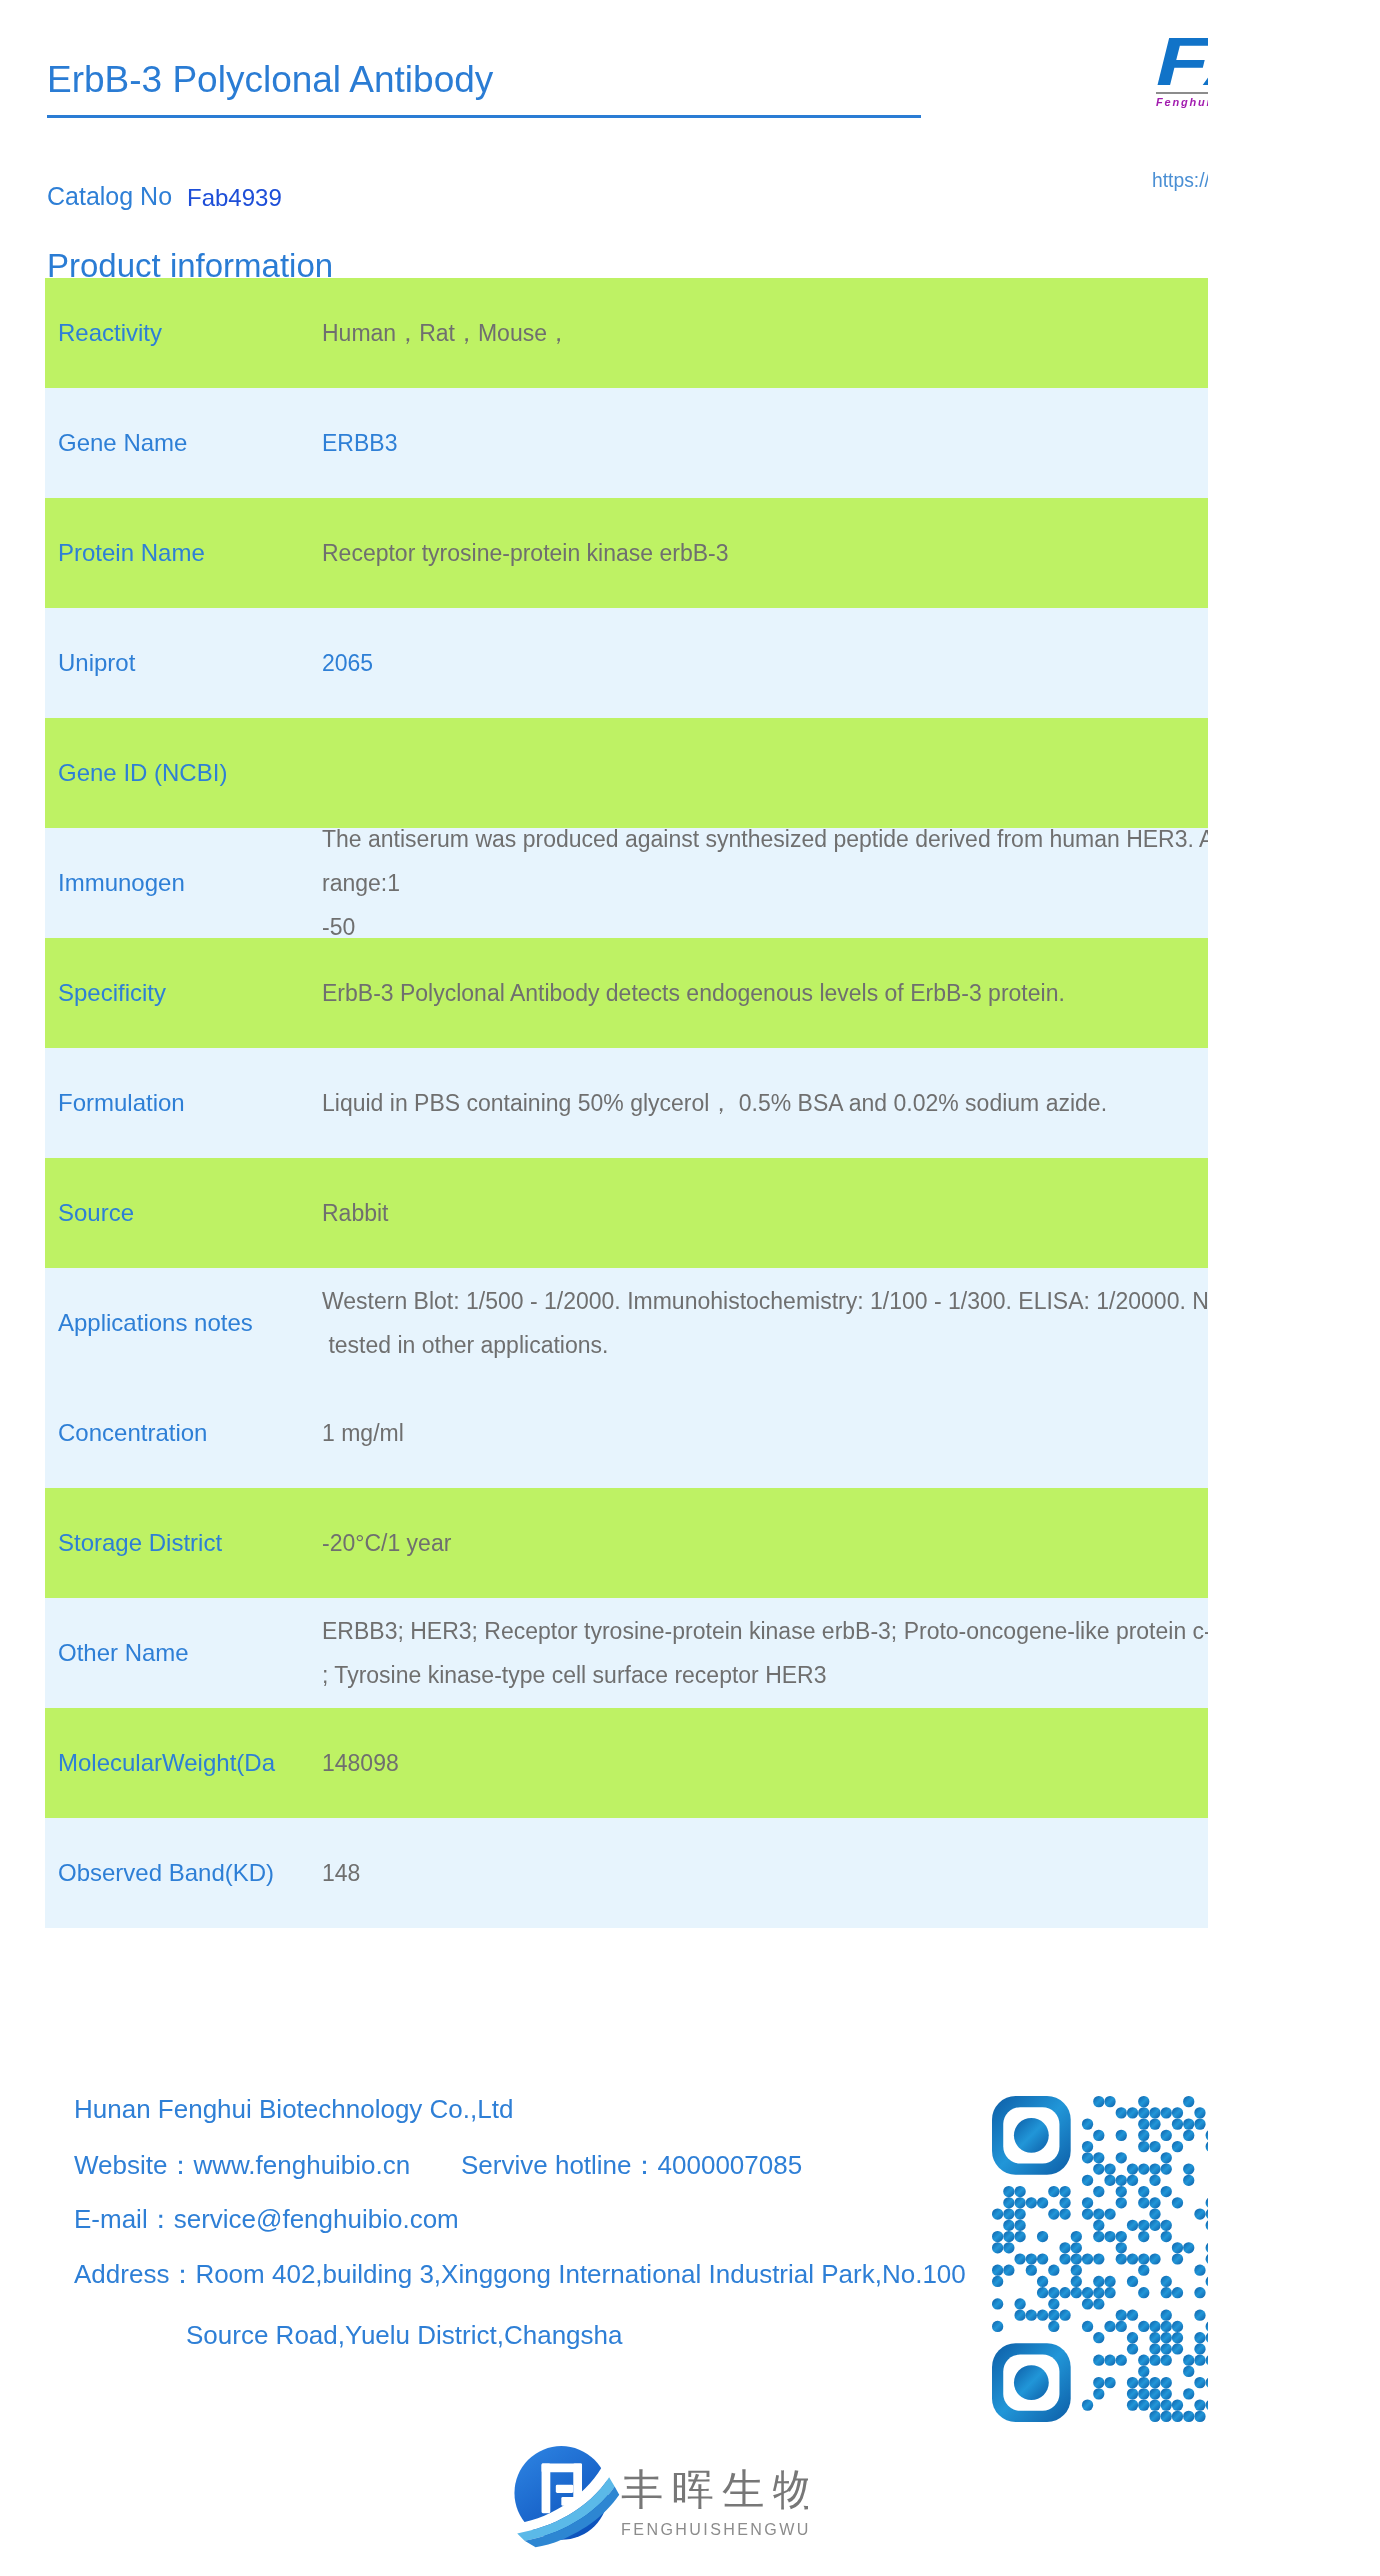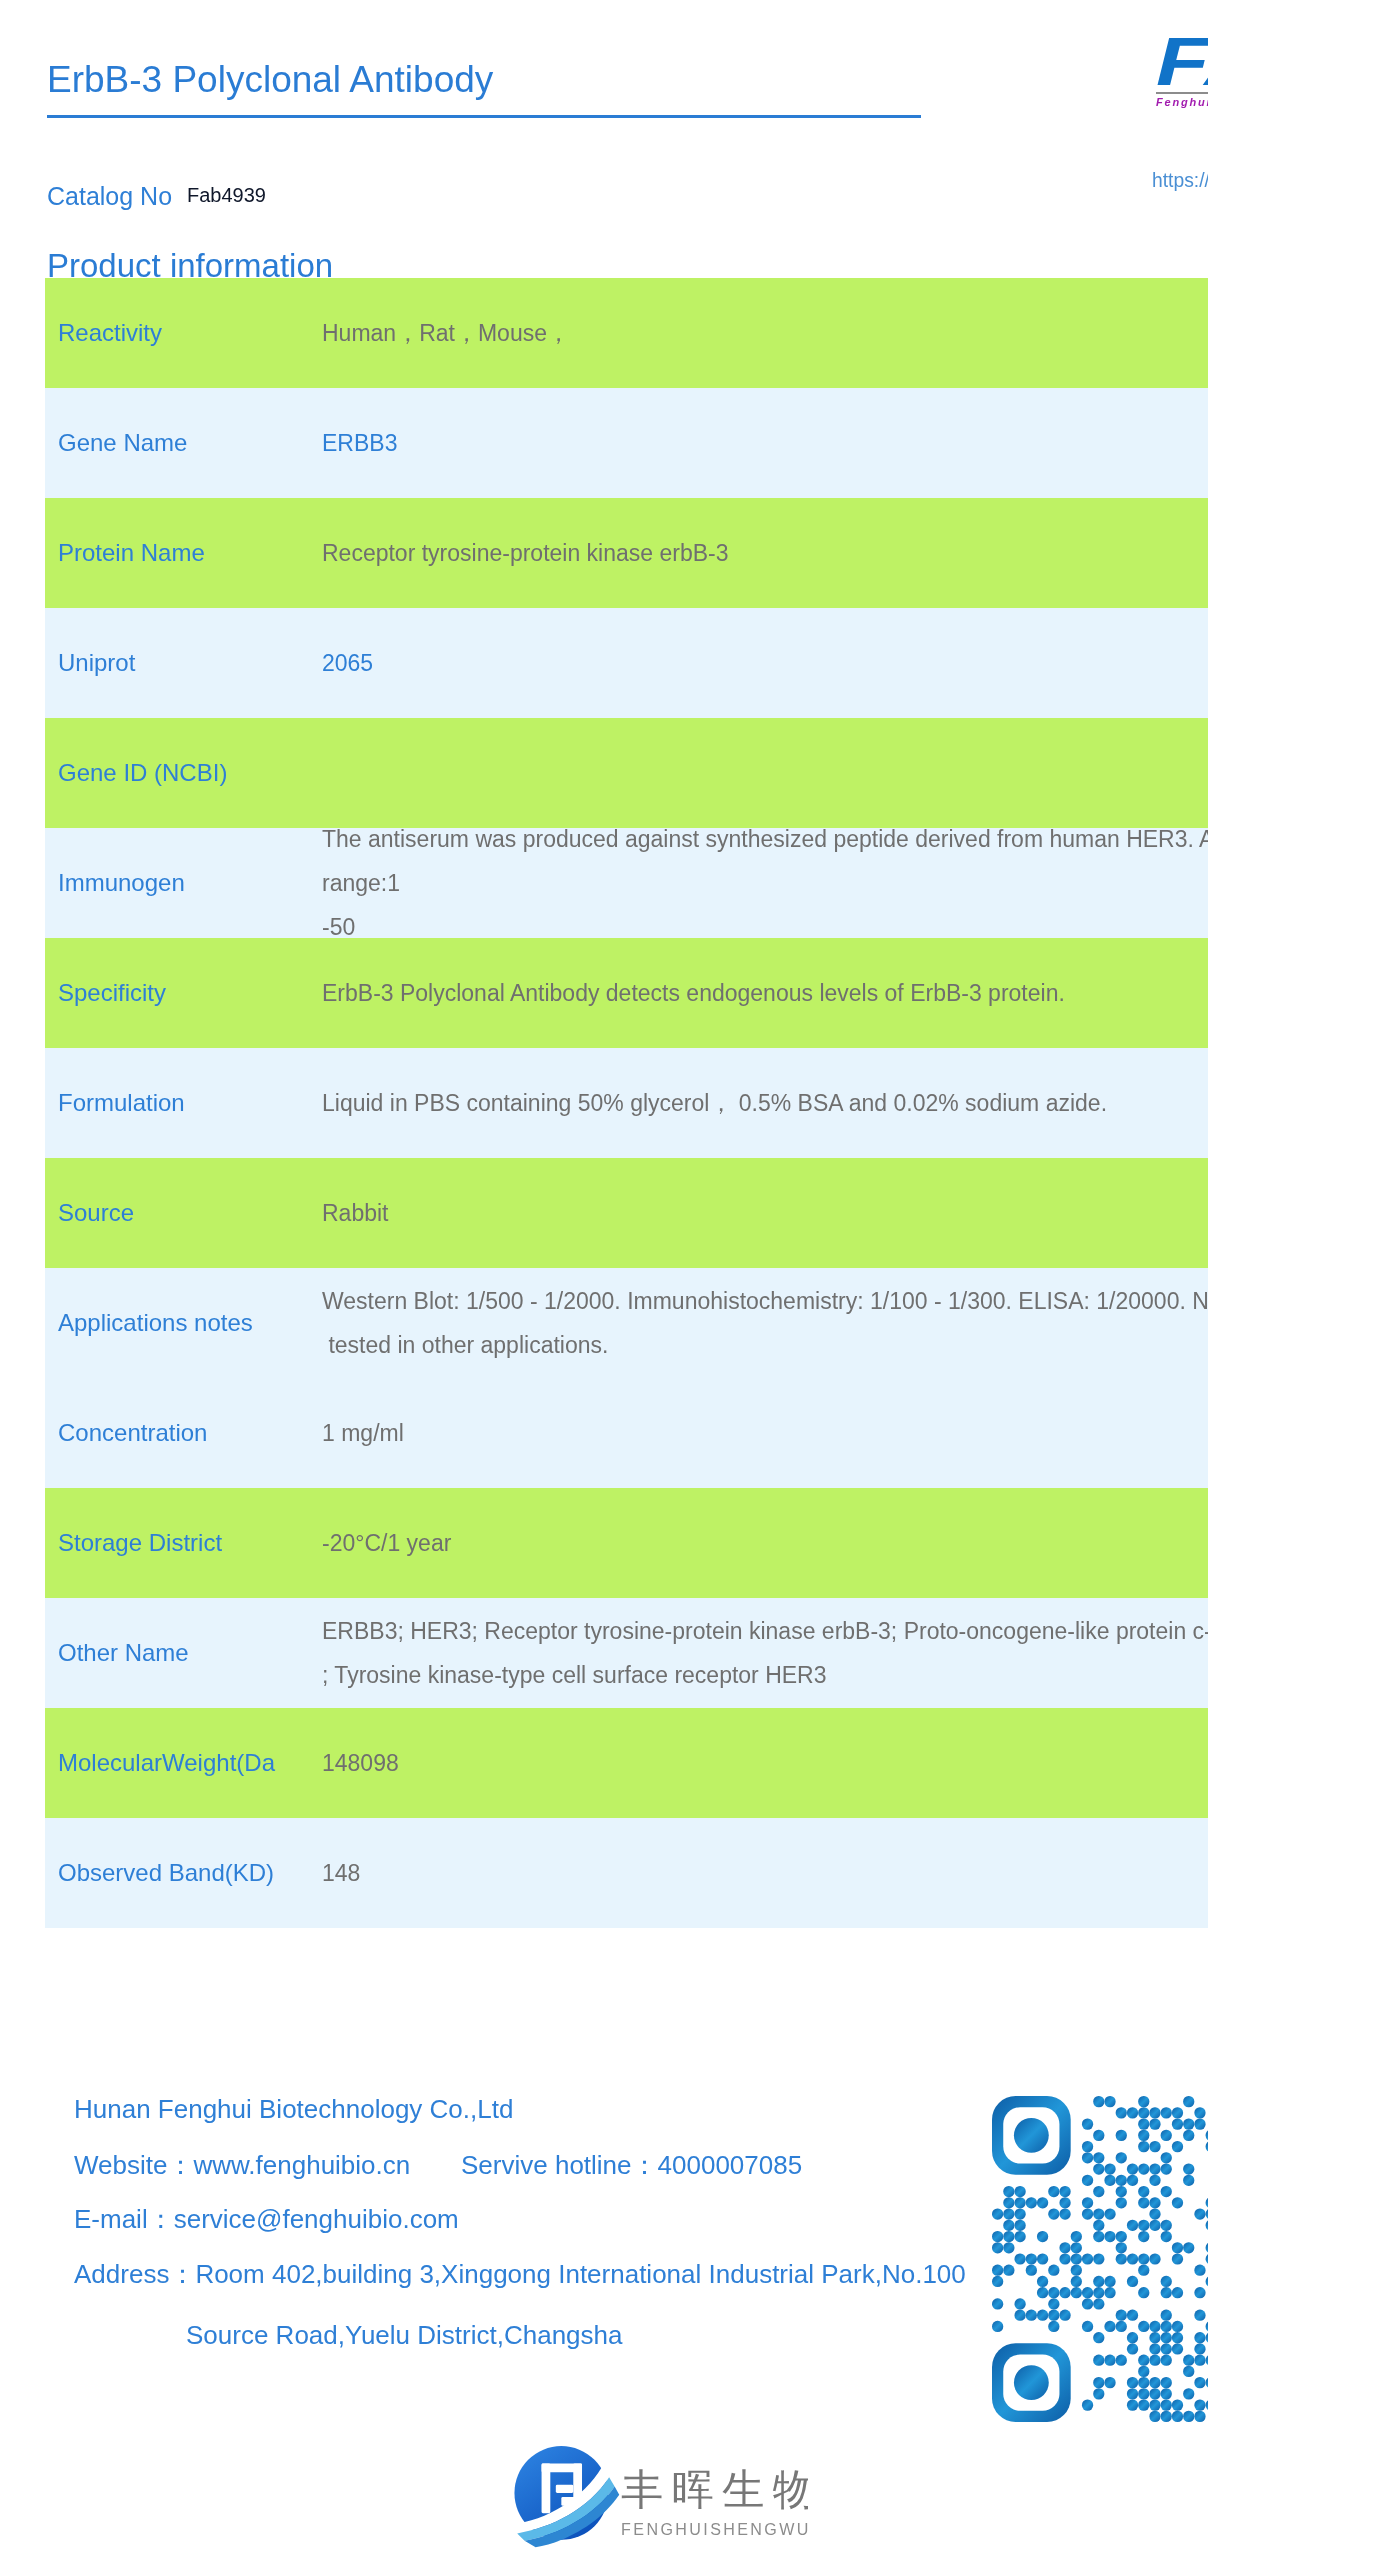--- a/index.html
+++ b/index.html
@@ -3,21 +3,21 @@
 <meta charset="utf-8">
 <style>
   html,body{margin:0;padding:0;background:#fff;}
   body{width:1380px;height:2576px;position:relative;font-family:"Liberation Sans","DejaVu Sans",sans-serif;}
   .page{position:absolute;left:0;top:0;width:1208px;height:2576px;background:#fff;overflow:hidden;}
 
   
   .title{position:absolute;left:47px;top:59px;font-size:37px;color:#2a7cd4;letter-spacing:0;}
   .title-underline{position:absolute;left:47px;top:115px;width:874px;height:2.8px;background:#2a7cd4;}
   .catalog-label{position:absolute;left:47px;top:182px;font-size:25px;color:#2e7fd6;}
-  .catalog-value{position:absolute;left:187px;top:184px;font-size:20px;color:#0f172a;}
+  .catalog-value{position:absolute;left:187px;top:184px;font-size:24px;color:#1d4ed8;}
 
   
   .fab-logo{position:absolute;left:1156px;top:31px;width:180px;height:61px;}
   .fab-divider{position:absolute;left:1156px;top:92px;width:177px;height:1.8px;background:#8c8c8c;}
   .fab-subtitle{position:absolute;left:1156px;top:96px;width:180px;font-size:11px;font-weight:bold;font-style:italic;letter-spacing:1.8px;color:#a21caf;white-space:nowrap;}
   .fab-url{position:absolute;left:1152px;top:124px;font-size:19.3px;color:#4a8fd4;margin-top:46px;}
 
   
   .section-heading{position:absolute;left:47px;top:235px;font-size:33px;color:#2a7cd4;margin-top:12px;}
   .section-underline{position:absolute;left:47px;top:281px;width:278px;height:2.8px;background:#2a7cd4;}

